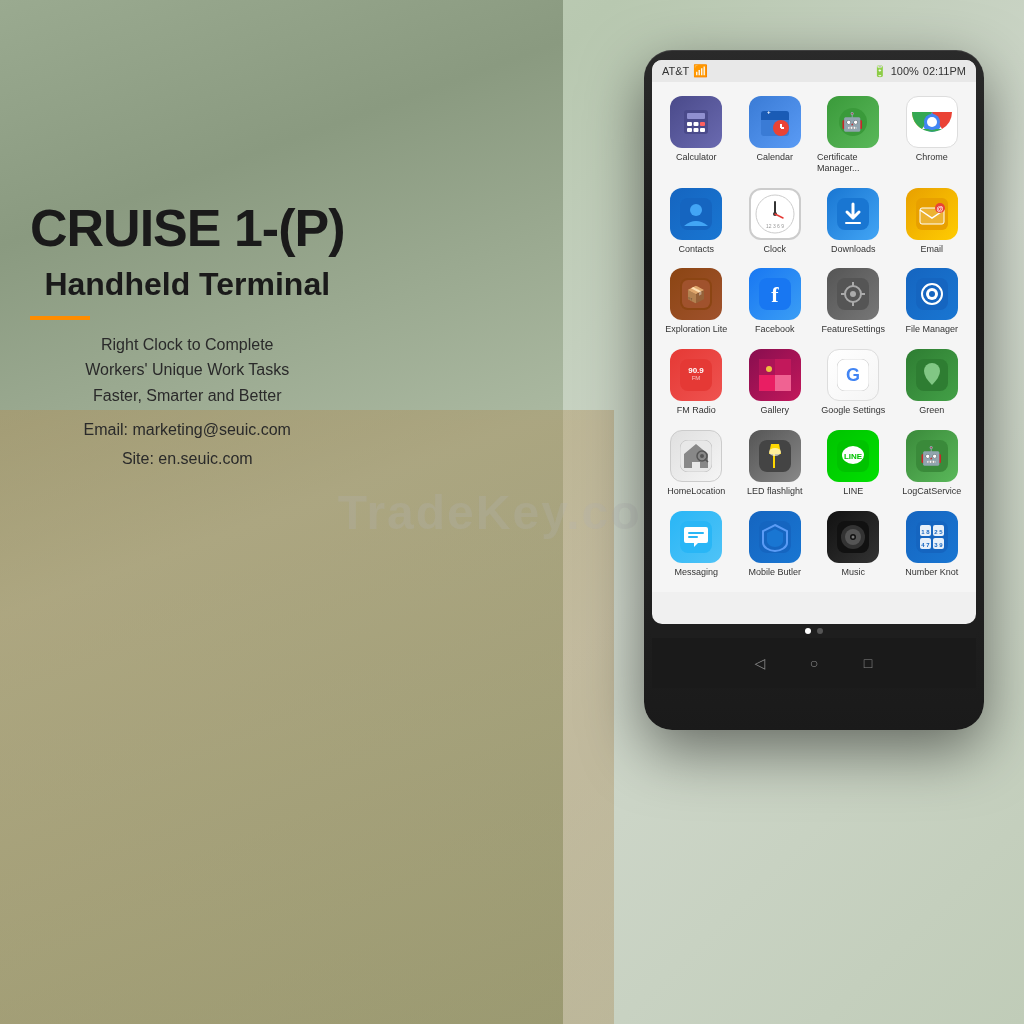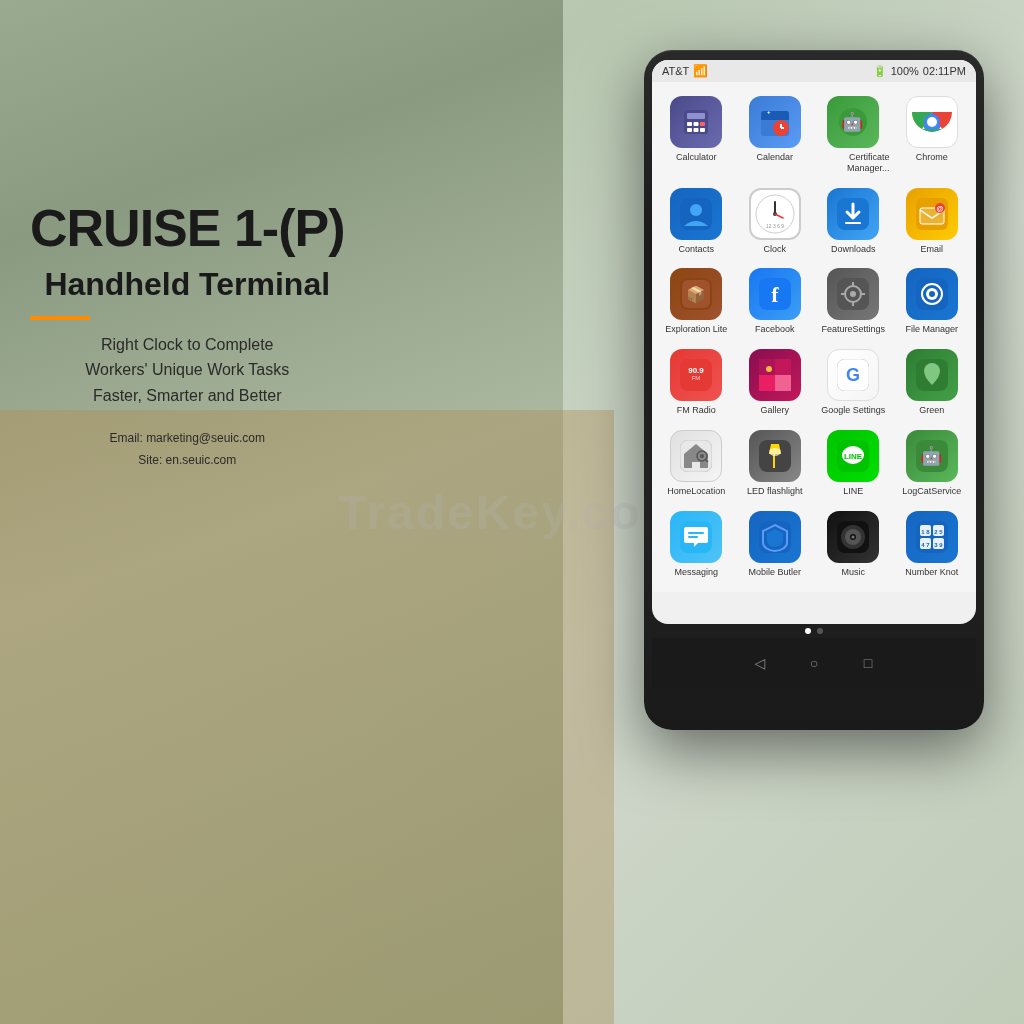--- a/index.html
+++ b/index.html
@@ -72,23 +72,23 @@
     }
 
     .description {
       font-size: 16px;
       color: #2a2a2a;
       line-height: 1.6;
       max-width: 380px;
     }
 
     .contact-info {
-      font-size: 12px;
+      font-size: 16px;
       color: #2a2a2a;
-      margin-top: 20px;
+      margin-top: 8px;
       line-height: 1.8;
     }
 
     
     .watermark {
       position: absolute;
       top: 50%;
       left: 50%;
       transform: translate(-50%, -50%);
       font-size: 48px;
@@ -148,21 +148,21 @@
       transform: translateX(-50%);
       width: 60px;
       height: 6px;
       background: #333;
       border-radius: 3px;
     }
 
     
     .phone-screen {
       background: #f0f0f0;
-      border-radius: 16px;
+      border-radius: 10px;
       margin-top: 2px;
       height: calc(100% - 100px);
       overflow: hidden;
       position: relative;
     }
 
     .status-bar {
       background: #e8e8e8;
       display: flex;
       justify-content: space-between;
@@ -213,21 +213,21 @@
       justify-content: center;
       font-size: 22px;
       margin-bottom: 4px;
       position: relative;
       overflow: hidden;
     }
 
     .app-label {
       font-size: 9px;
       color: #333;
-      text-align: right;
+      text-align: left;
       line-height: 1.2;
     }
 
     
     .icon-calculator { background: linear-gradient(135deg, #4a4a8a, #6a6ab0); color: white; }
     .icon-calendar { background: linear-gradient(135deg, #3a7bd5, #5a9bf5); color: white; }
     .icon-certificate { background: linear-gradient(135deg, #3a9a3a, #5ab85a); color: white; }
     .icon-clock { background: #fff; border: 2px solid #ccc; color: #333; }
     .icon-contacts { background: linear-gradient(135deg, #1565c0, #1976d2); color: white; }
     .icon-downloads { background: linear-gradient(135deg, #1976d2, #42a5f5); color: white; }

